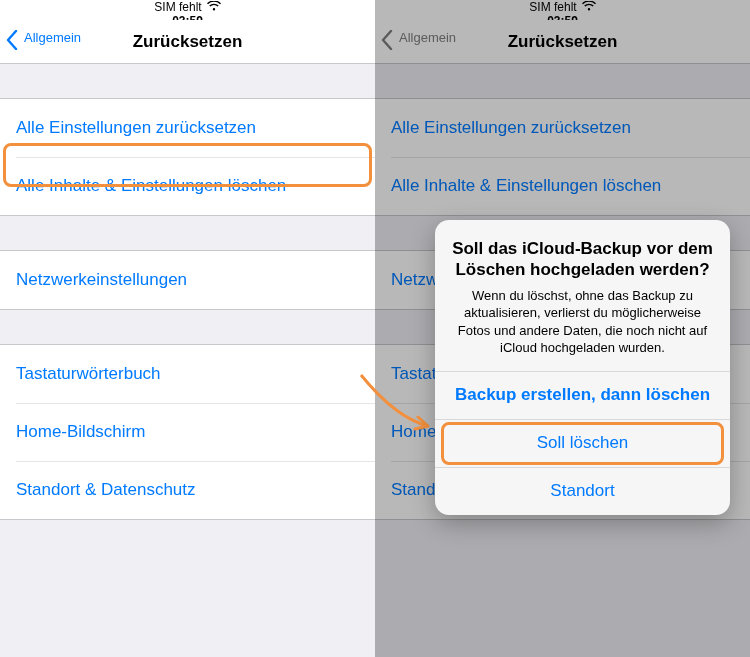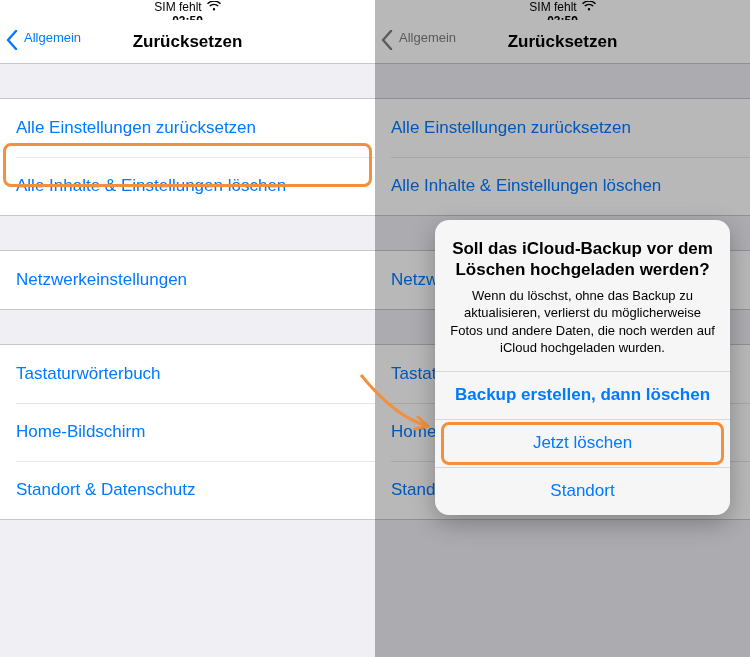--- a/index.html
+++ b/index.html
@@ -162,27 +162,27 @@
       <span>Home-Bildschirm</span>
     </div>
     <div class="row">
       <span>Standort &amp; Datenschutz</span>
     </div>
   </div>
 
   <div class="modal">
     <div class="modal-header">
       <div class="modal-title">Soll das iCloud-Backup vor dem Löschen hochgeladen werden?</div>
-      <div class="modal-msg">Wenn du löschst, ohne das Backup zu aktualisieren, verlierst du möglicherweise Fotos und andere Daten, die noch werden auf iCloud hochgeladen wurden.</div>
+      <div class="modal-msg">Wenn du löschst, ohne das Backup zu aktualisieren, verlierst du möglicherweise Fotos und andere Daten, die noch nicht auf iCloud hochgeladen wurden.</div>
     </div>
     <div class="modal-row bold">
       <span>Backup erstellen, dann löschen</span>
     </div>
     <div class="modal-row" style="position:relative;">
-      <span>Jetzt löschen</span>
+      <span>Soll löschen</span>
       <div class="modal-highlight"></div>
     </div>
     <div class="modal-row">
       <span>Standort</span>
     </div>
   </div>
 </div>
 
 <div class="arrow-overlay">
   <svg width="90" height="70" viewBox="0 0 90 70">

